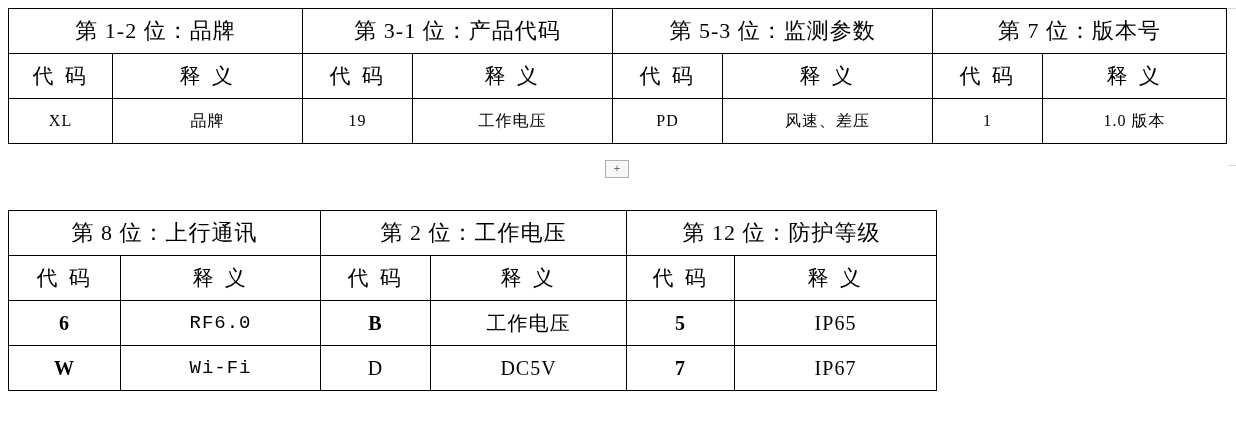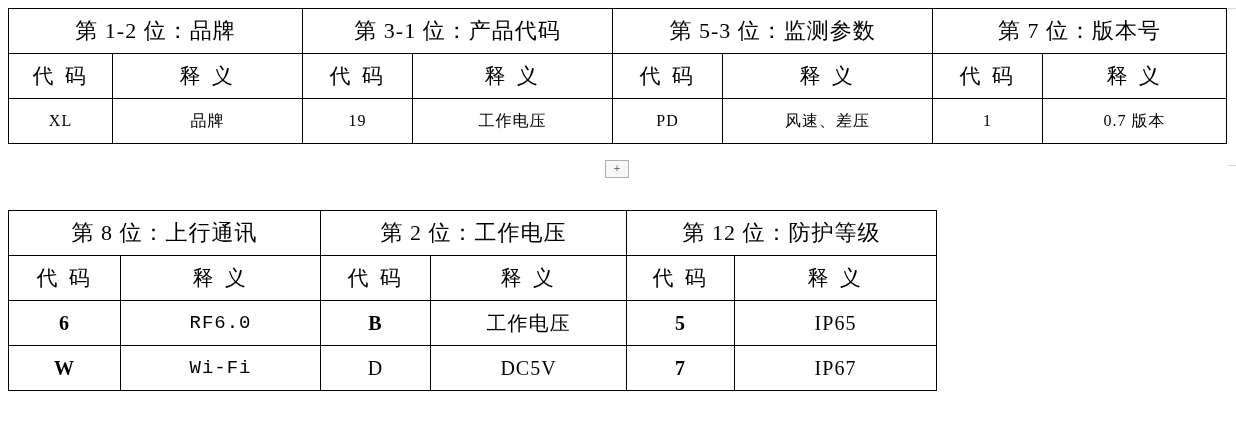--- a/index.html
+++ b/index.html
@@ -122,21 +122,21 @@
         <td class="col-header">释 义</td>
       </tr>
       <tr>
         <td class="cell-value">XL</td>
         <td class="cell-value">品牌</td>
         <td class="cell-value">19</td>
         <td class="cell-value">工作电压</td>
         <td class="cell-value">PD</td>
         <td class="cell-value">风速、差压</td>
         <td class="cell-value">1</td>
-        <td class="cell-value">0.7 版本</td>
+        <td class="cell-value">1.0 版本</td>
       </tr>
     </tbody>
   </table>
 
   <div class="table-handle">+</div>
   <div class="edge-mark" style="top:8px;"></div>
   <div class="edge-mark" style="top:165px;"></div>
 
   <table class="spec" id="table-2">
     <colgroup>

